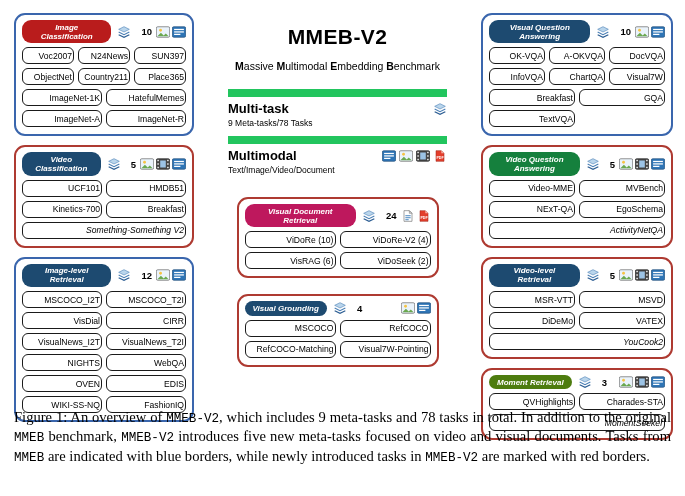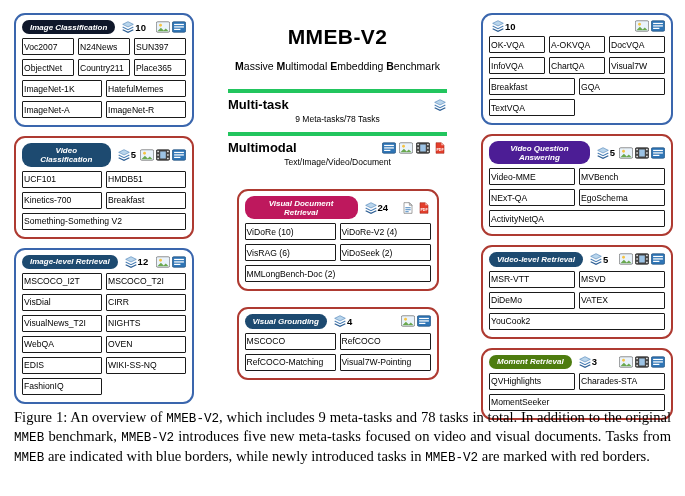--- a/index.html
+++ b/index.html
@@ -12,57 +12,57 @@
   .col-left  { width:180px; }
   .col-middle{ flex:1; min-width:0; }
   .col-right { width:192px; }
 
   .metabox { border:2.5px solid #888; border-radius:11px; background:#fff; padding:5px 6px 7px; margin-bottom:9px; box-sizing:border-box; }
   .col-middle .metabox { width:202px; margin:0 auto 16px; }
 
   .box-header { display:flex; align-items:center; gap:4px; margin-bottom:4px; }
   .pill { color:#fff; font-style:italic; font-weight:bold; font-size:8px; line-height:1.15;
           padding:2.5px 8px; border-radius:9px; max-width:97px; text-align:center; }
-  .count-group { display:flex; align-items:center; gap:0; margin-left:2px; flex:none; }
+  .count-group { display:flex; align-items:center; gap:10px; margin-left:2px; flex:none; }
   .count { font-size:9.5px; font-weight:bold; }
   .icon-group { display:flex; align-items:center; gap:2px; margin-left:auto; flex:none; }
   .ic { display:inline-flex; }
   .ic svg { width:14px; height:12px; display:block; }
 
   .task-grid { display:grid; grid-template-columns:repeat(6,1fr); gap:4px; }
-  .task { border:1px solid #1a1a1a; border-radius:1px; font-size:8.6px; text-align:left;
+  .task { border:1px solid #1a1a1a; border-radius:6px; font-size:8.6px; text-align:right;
           padding:2.5px 1px; white-space:nowrap; overflow:hidden; background:#fff; }
   .task.third { grid-column:span 2; }
   .task.half  { grid-column:span 3; }
-  .task.full  { grid-column:span 6; }
+  .task.full  { grid-column:span 6;font-style:italic; }
 
   .center-head { text-align:center; padding:2px 6px 0; }
   .main-title { font-size:21px; font-weight:bold; letter-spacing:0.4px; margin-top:10px; }
   .subtitle { font-size:10.5px; margin-top:11px; white-space:nowrap; }
-  .section { border-top:4px solid #22c55e; margin:0 16px; padding-top:4px; text-align:center; }
+  .section { border-top:8px solid #22c55e; margin:0 16px; padding-top:4px; text-align:left; }
   .sec1 { margin-top:17px; }
   .sec2 { margin-top:0; }
   .section-row { display:flex; align-items:center; }
   .section-label { font-size:13px; font-weight:bold; }
   .section-icons { margin-left:auto; display:flex; gap:3px; align-items:center; }
   .section-sub { font-size:8.5px; margin-top:2px; padding-bottom:8px; }
   .middle-boxes { margin-top:14px; }
 
   .caption { font-family:"Liberation Serif","DejaVu Serif",serif; font-size:14.6px; line-height:1.3;
              text-align:justify; padding:8px 14px 0 14px; }
   .caption .mono { font-family:"Liberation Mono","DejaVu Sans Mono",monospace; font-size:12.6px; }
 </style>
 </head>
 <body>
 
 <div class="diagram">
   <div class="col col-left" id="col-left">
       <div class="metabox" style="border-color: rgb(58, 102, 173);">
         <div class="box-header">
-          <span class="pill" style="background: #0f172a;">Image Classification</span>
+          <span class="pill" style="background: #b91c1c;">Image Classification</span>
           <span class="count-group">
             <span class="ic">
               <svg viewBox="0 0 20 18">
                 <path d="M10 1 2 5l8 4 8-4z" fill="#b9d5ec" stroke="#4a7fb5" stroke-width="0.9"></path>
                 <path d="M2 9l8 4 8-4" fill="none" stroke="#4a7fb5" stroke-width="1.8"></path>
                 <path d="M2 13l8 4 8-4" fill="none" stroke="#2e5f94" stroke-width="1.8"></path>
               </svg>
             </span>
             <span class="count">10</span>
           </span>
@@ -177,20 +177,21 @@
                 <rect x="3" y="10.5" width="9" height="1.8" fill="#fff"></rect>
               </svg>
             </span>
           </span>
         </div>
         <div class="task-grid">
           <div class="task half">MSCOCO_I2T</div>
           <div class="task half">MSCOCO_T2I</div>
           <div class="task half">VisDial</div>
           <div class="task half">CIRR</div>
+          <div class="task half">VisualNews_I2T</div>
           <div class="task half">VisualNews_T2I</div>
           <div class="task half">NIGHTS</div>
           <div class="task half">WebQA</div>
           <div class="task half">OVEN</div>
           <div class="task half">EDIS</div>
           <div class="task half">WIKI-SS-NQ</div>
           <div class="task half">FashionIQ</div>
         </div>
       </div>
     </div>
@@ -291,21 +292,20 @@
                   <text x="8" y="13" font-size="5.4" fill="#fff" text-anchor="middle" font-weight="bold">PDF</text>
                 </svg>
               </span>
             </span>
           </div>
           <div class="task-grid">
             <div class="task half">ViDoRe (10)</div>
             <div class="task half">ViDoRe-V2 (4)</div>
             <div class="task half">VisRAG (6)</div>
             <div class="task half">ViDoSeek (2)</div>
-            <div class="task full">MMLongBench-Doc (2)</div>
           </div>
         </div>
         <div class="metabox" style="border-color: rgb(174, 58, 49);">
           <div class="box-header">
             <span class="pill" style="background: rgb(29, 74, 112);">Visual Grounding</span>
             <span class="count-group">
               <span class="ic">
                 <svg viewBox="0 0 20 18">
                   <path d="M10 1 2 5l8 4 8-4z" fill="#b9d5ec" stroke="#4a7fb5" stroke-width="0.9"></path>
                   <path d="M2 9l8 4 8-4" fill="none" stroke="#4a7fb5" stroke-width="1.8"></path>
@@ -338,20 +338,21 @@
             <div class="task half">RefCOCO-Matching</div>
             <div class="task half">Visual7W-Pointing</div>
           </div>
         </div>
       </div>
   </div>
 
   <div class="col col-right" id="col-right">
       <div class="metabox" style="border-color: rgb(58, 102, 173);">
         <div class="box-header">
+          <span class="pill" style="background: rgb(29, 74, 112);">Visual Question Answering</span>
           <span class="count-group">
             <span class="ic">
               <svg viewBox="0 0 20 18">
                 <path d="M10 1 2 5l8 4 8-4z" fill="#b9d5ec" stroke="#4a7fb5" stroke-width="0.9"></path>
                 <path d="M2 9l8 4 8-4" fill="none" stroke="#4a7fb5" stroke-width="1.8"></path>
                 <path d="M2 13l8 4 8-4" fill="none" stroke="#2e5f94" stroke-width="1.8"></path>
               </svg>
             </span>
             <span class="count">10</span>
           </span>
@@ -380,21 +381,21 @@
           <div class="task third">InfoVQA</div>
           <div class="task third">ChartQA</div>
           <div class="task third">Visual7W</div>
           <div class="task half">Breakfast</div>
           <div class="task half">GQA</div>
           <div class="task half">TextVQA</div>
         </div>
       </div>
       <div class="metabox" style="border-color: rgb(174, 58, 49);">
         <div class="box-header">
-          <span class="pill" style="background: #4c1d95;">Video Question Answering</span>
+          <span class="pill" style="background: #15803d;">Video Question Answering</span>
           <span class="count-group">
             <span class="ic">
               <svg viewBox="0 0 20 18">
                 <path d="M10 1 2 5l8 4 8-4z" fill="#b9d5ec" stroke="#4a7fb5" stroke-width="0.9"></path>
                 <path d="M2 9l8 4 8-4" fill="none" stroke="#4a7fb5" stroke-width="1.8"></path>
                 <path d="M2 13l8 4 8-4" fill="none" stroke="#2e5f94" stroke-width="1.8"></path>
               </svg>
             </span>
             <span class="count">5</span>
           </span>

